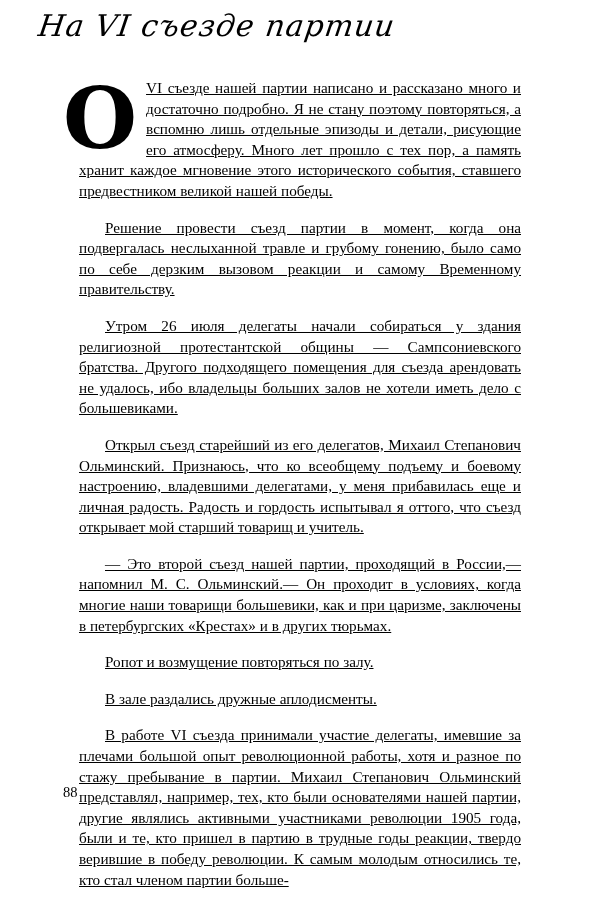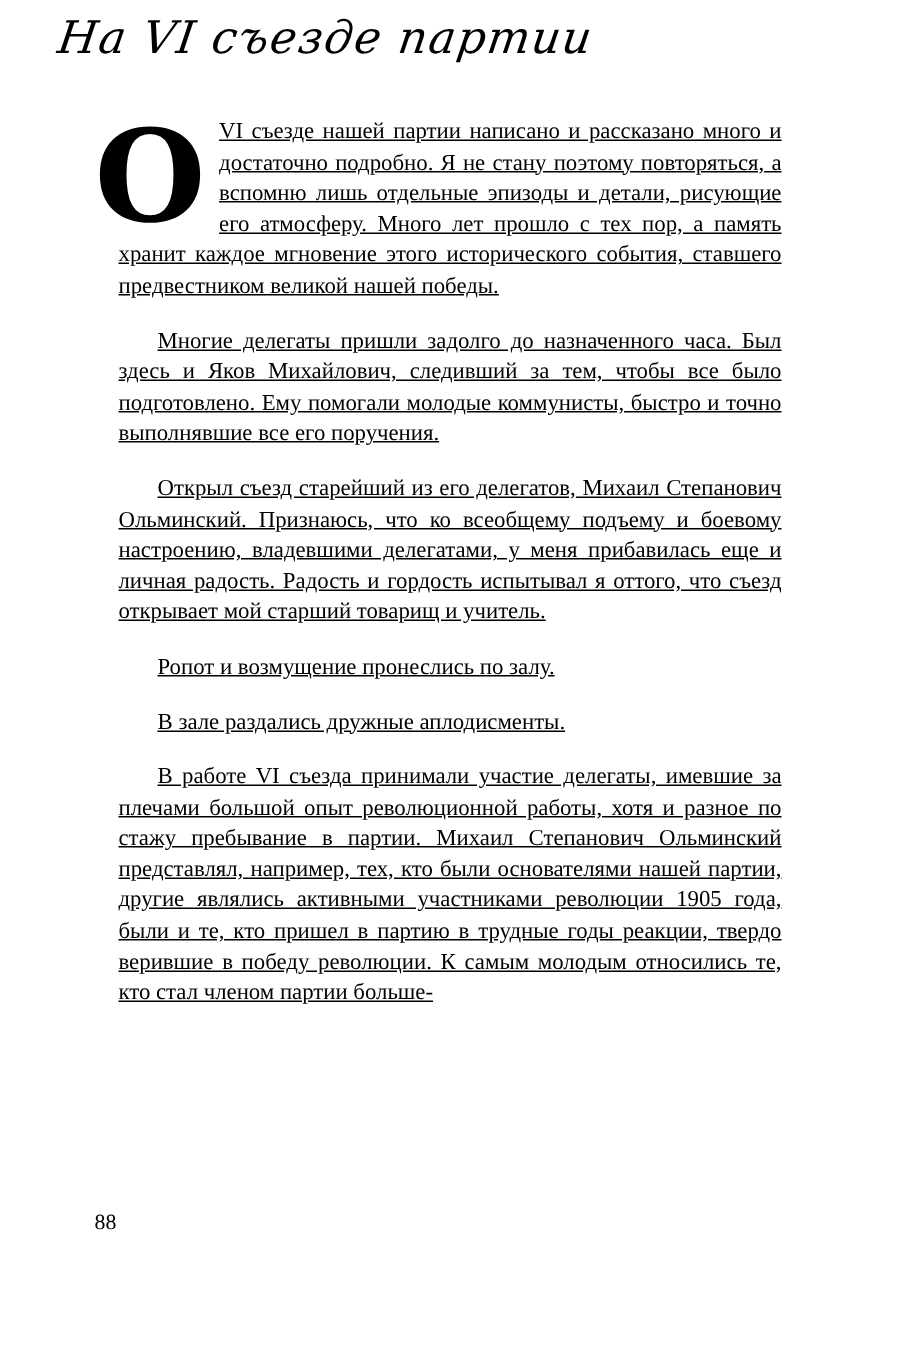--- a/index.html
+++ b/index.html
@@ -64,42 +64,44 @@
     text-indent: 26px;
     text-align: justify;
     text-decoration: underline;
   }
   p.no-indent {
     text-indent: 0;
   }
   .page-number {
     position: absolute;
     left: 63px;
-    top: 807px;
+    top: 784px;
     font-size: 14.5px;
     font-family: "Liberation Serif", serif;
   }
 </style>
 </head>
 <body>
 
 <div class="page">
 
   <div class="chapter-title">На VI съезде партии</div>
 
   <div class="body-text">
 
     <div class="dropcap-block">
       <span class="dropcap">О</span>
       <p class="no-indent">VI съезде нашей партии написано и рассказано много и достаточно подробно. Я не стану поэтому повторяться, а вспомню лишь отдельные эпизоды и детали, рисующие его атмосферу. Много лет прошло с тех пор, а память хранит каждое мгновение этого исторического события, ставшего предвестником великой нашей победы.</p>
     </div>
 
-    <p>Многие делегаты пришли задолго до назначенного часа. Был здесь и Яков Михайлович, следивший за тем, чтобы все было подготовлено. Ему помогали молодые коммунисты, быстро и точно выполнявшие все его поручения.</p>
+    <p>Решение провести съезд партии в момент, когда она подвергалась неслыханной травле и грубому гонению, было само по себе дерзким вызовом реакции и самому Временному правительству.</p>
+    <p>Утром 26 июля делегаты начали собираться у здания религиозной протестантской общины — Сампсониевского братства. Другого подходящего помещения для съезда арендовать не удалось, ибо владельцы больших залов не хотели иметь дело с большевиками.</p>
     <p>Открыл съезд старейший из его делегатов, Михаил Степанович Ольминский. Признаюсь, что ко всеобщему подъему и боевому настроению, владевшими делегатами, у меня прибавилась еще и личная радость. Радость и гордость испытывал я оттого, что съезд открывает мой старший товарищ и учитель.</p>
-    <p>Ропот и возмущение пронеслись по залу.</p>
+    <p>— Это второй съезд нашей партии, проходящий в России,— напомнил М. С. Ольминский.— Он проходит в условиях, когда многие наши товарищи большевики, как и при царизме, заключены в петербургских «Крестах» и в других тюрьмах.</p>
+    <p>Ропот и возмущение повторяться по залу.</p>
     <p>В зале раздались дружные аплодисменты.</p>
     <p>В работе VI съезда принимали участие делегаты, имевшие за плечами большой опыт революционной работы, хотя и разное по стажу пребывание в партии. Михаил Степанович Ольминский представлял, например, тех, кто были основателями нашей партии, другие являлись активными участниками революции 1905 года, были и те, кто пришел в партию в трудные годы реакции, твердо верившие в победу революции. К самым молодым относились те, кто стал членом партии больше-</p>
 
   </div>
 
   <div class="page-number">88</div>
 
 </div>
 
 </body></html>

